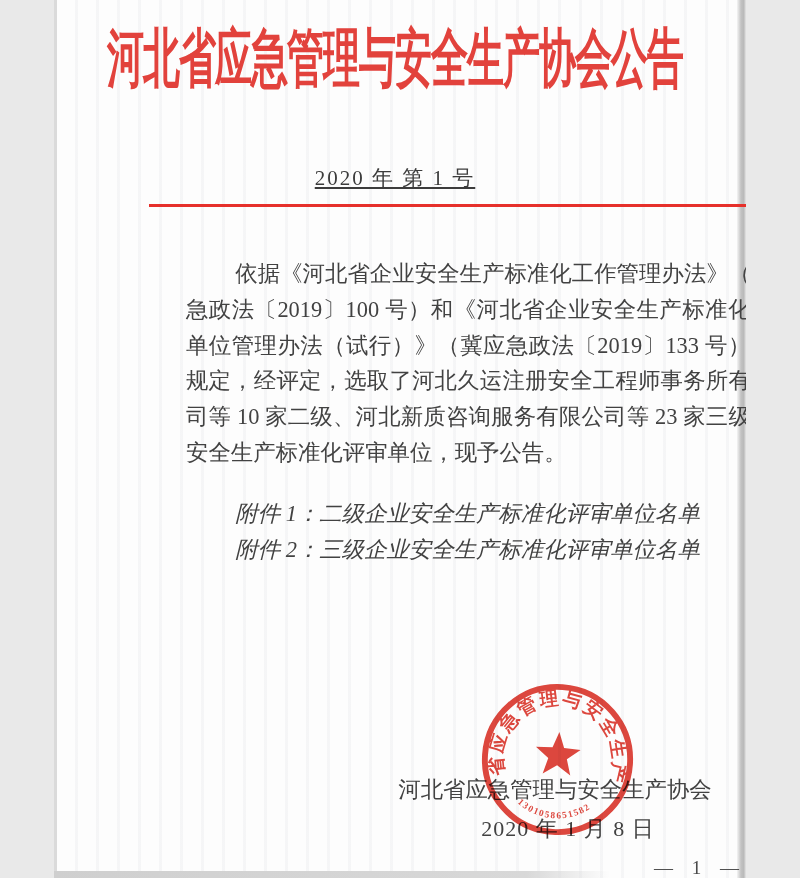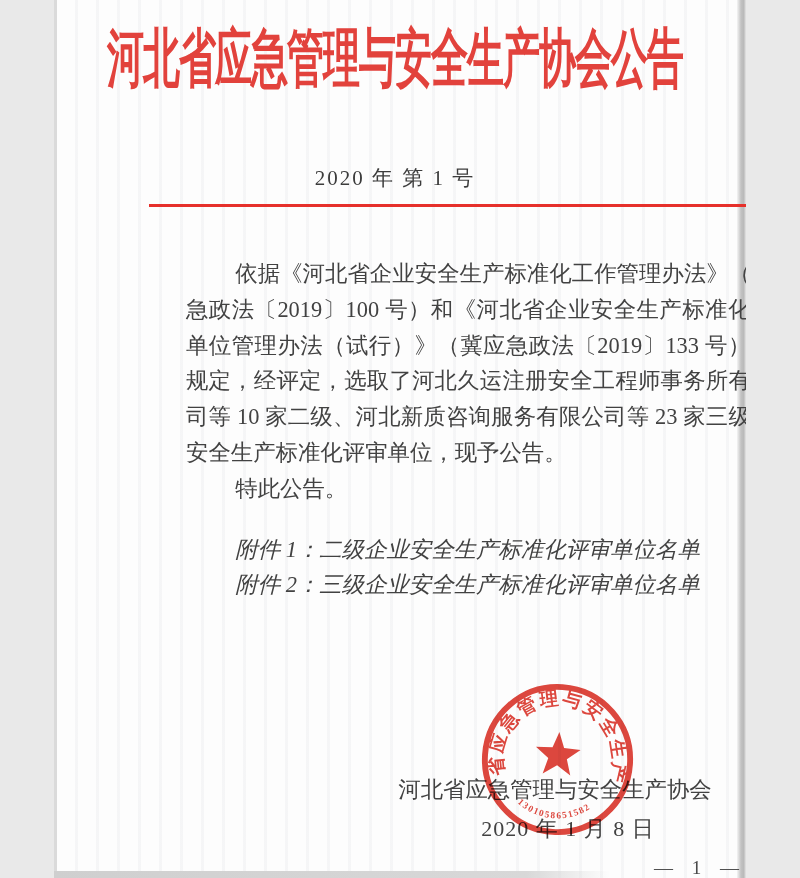--- a/index.html
+++ b/index.html
@@ -43,20 +43,21 @@
     transform:scaleY(1.72);
     transform-origin:top center;
     white-space:nowrap;
   }
   .issue-line{
     position:absolute;top:164px;left:0;right:10px;
     text-align:center;
     font-size:21px;
     letter-spacing:2px;
     color:#3c3c3c;
+    text-decoration:underline;
   }
   .red-rule{
     position:absolute;top:204px;left:95px;
     width:603px;height:3px;
     background:#e6302b;
   }
   .doc-body{
     position:absolute;top:256px;left:96px;width:610px;
     font-size:22.4px;
     line-height:35.8px;
@@ -102,21 +103,20 @@
   <div class="scan-strip-bottom"></div>
 
   <h1 class="doc-title">河北省应急管理与安全生产协会公告</h1>
 
   <div class="issue-line">2020 年  第 1 号</div>
 
   <div class="red-rule"></div>
 
   <div class="doc-body">
     <p>依据《河北省企业安全生产标准化工作管理办法》（冀应急政法〔2019〕100 号）和《河北省企业安全生产标准化评审单位管理办法（试行）》（冀应急政法〔2019〕133 号）有关规定，经评定，选取了河北久运注册安全工程师事务所有限公司等 10 家二级、河北新质咨询服务有限公司等 23 家三级企业安全生产标准化评审单位，现予公告。</p>
-    <p>特此公告。</p>
     <div class="attachments">
       <p>附件 1：二级企业安全生产标准化评审单位名单</p>
       <p>附件 2：三级企业安全生产标准化评审单位名单</p>
     </div>
   </div>
 
   <div class="sig-block">
     <div class="sig-line">河北省应急管理与安全生产协会</div>
     <div class="date-line">2020 年 1 月 8 日</div>
   </div>

